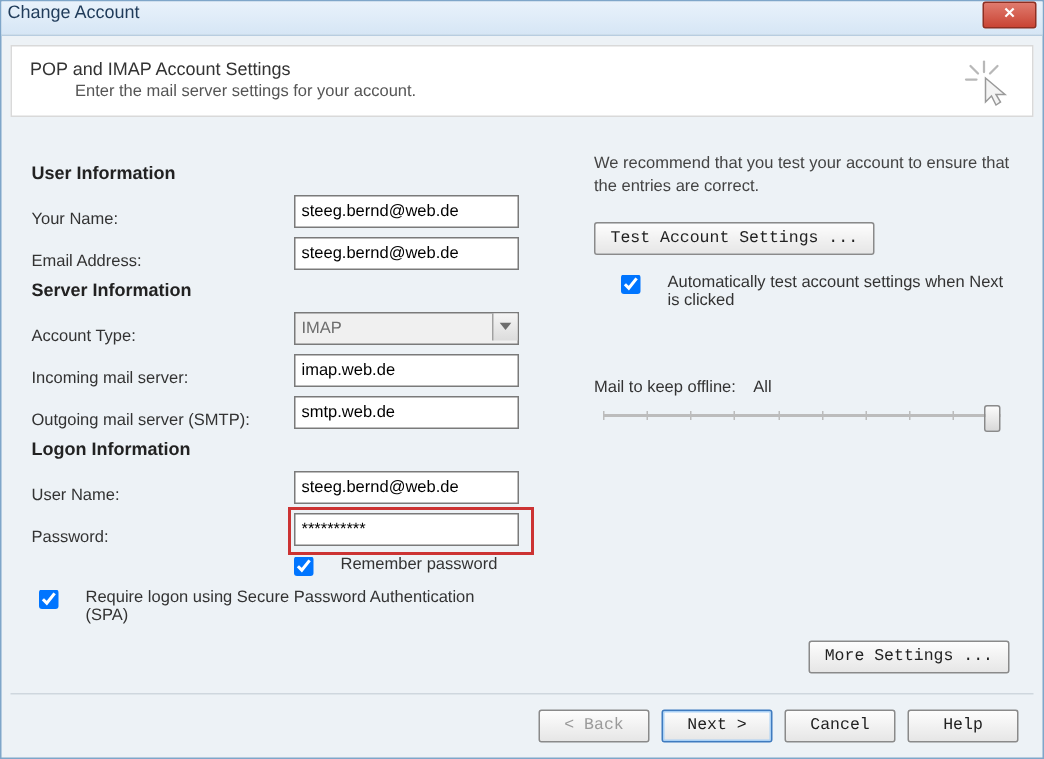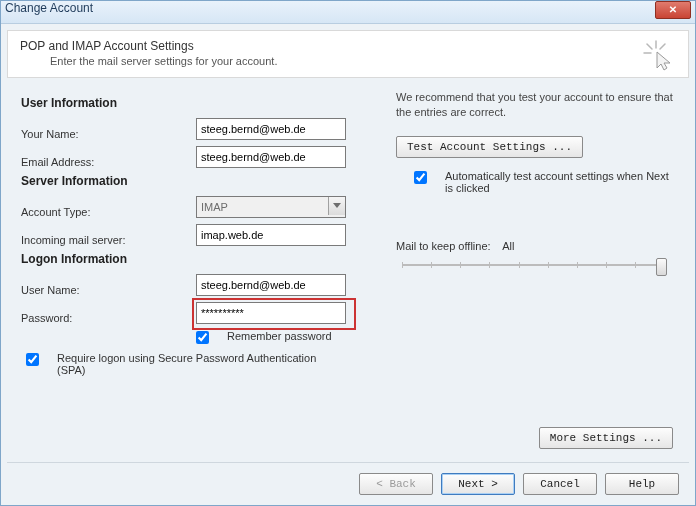--- a/index.html
+++ b/index.html
@@ -4,21 +4,21 @@
 <style>
   html,body{margin:0;padding:0;font-family:"Segoe UI",Tahoma,sans-serif;font-size:11px;color:#333;background:#fff}
   .window{width:696px;height:506px;box-sizing:border-box;border:1px solid #7fa6c9;background:#edf2f6;position:relative}
   .titlebar{height:22px;background:linear-gradient(#e9f2fb,#d6e6f5);border-bottom:1px solid #b8cde0;display:flex;padding:0 4px}
   .titlebar .title{font-size:12px;color:#1f3b5a}
   .titlebar .close{margin-left:auto;width:34px;height:16px;background:linear-gradient(#e07b6e,#c94434);border:1px solid #8e2f22;border-radius:2px;display:flex;align-items:center;justify-content:center;color:#fff;font-weight:bold;font-size:10px;line-height:1}
   .header{background:#fff;border:1px solid #d9d9d9;margin:6px 6px 0 6px;padding:8px 12px 10px 12px;position:relative}
   .header .h1{font-weight:normal;font-size:12px;color:#333;margin-bottom:2px}
   .header .h2{color:#555;margin-left:30px}
   .wiz-icon{position:absolute;right:14px;top:8px}
-  .body{display:flex;padding:12px 18px 0 20px;gap:20px}
+  .body{display:flex;padding:24px 18px 0 20px;gap:20px}
   .col{flex:1}
   .col.left{flex:0 0 355px}
   .section-title{font-weight:bold;font-size:12px;margin:6px 0 8px 0;color:#222}
   .row{display:flex;align-items:flex-end;margin-bottom:6px}
   .row label{width:175px;color:#333}
   .text-in{width:140px;height:18px;border:1px solid #7a7a7a;background:#fff;padding:1px 4px;font-family:inherit;font-size:11px;box-sizing:content-box}
   .text-in.disabled{background:#f0f0f0;color:#6d6d6d}
   .dd-wrap{position:relative;display:inline-block}
   .dd-btn{position:absolute;right:1px;top:1px;width:16px;height:18px;border-left:1px solid #a0a0a0;background:linear-gradient(#f5f5f5,#dcdcdc);display:flex;align-items:center;justify-content:center}
   .dd-btn svg{display:block}
@@ -87,20 +87,24 @@
             <svg width="8" height="6">
                 <path d="M0 0 L8 0 L4 5 Z" fill="#6d6d6d"></path>
               </svg>
           </span>
         </span>
       </div>
       <div class="row">
         <label>Incoming mail server:</label>
         <input class="text-in" value="imap.web.de" style="">
       </div>
+      <div class="row">
+        <label>Outgoing mail server (SMTP):</label>
+        <input class="text-in" value="smtp.web.de" style="">
+      </div>
 
       <div class="section-title">Logon Information</div>
       <div class="row">
         <label>User Name:</label>
         <input class="text-in" value="steeg.bernd@web.de" style="">
       </div>
       <div class="row" style="position:relative">
         <label>Password:</label>
         <input class="text-in" value="**********" style="">
         <span class="hi" style="left:171px;top:-4px;width:160px;height:28px"></span>

